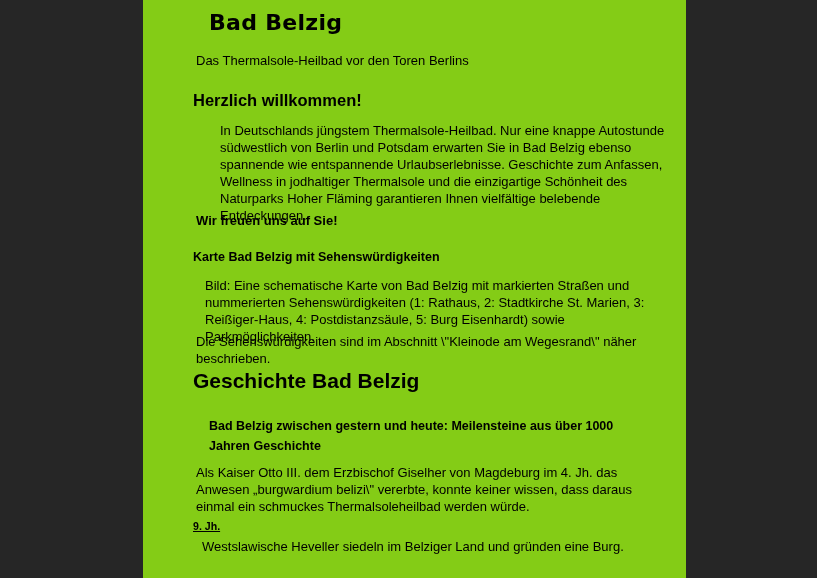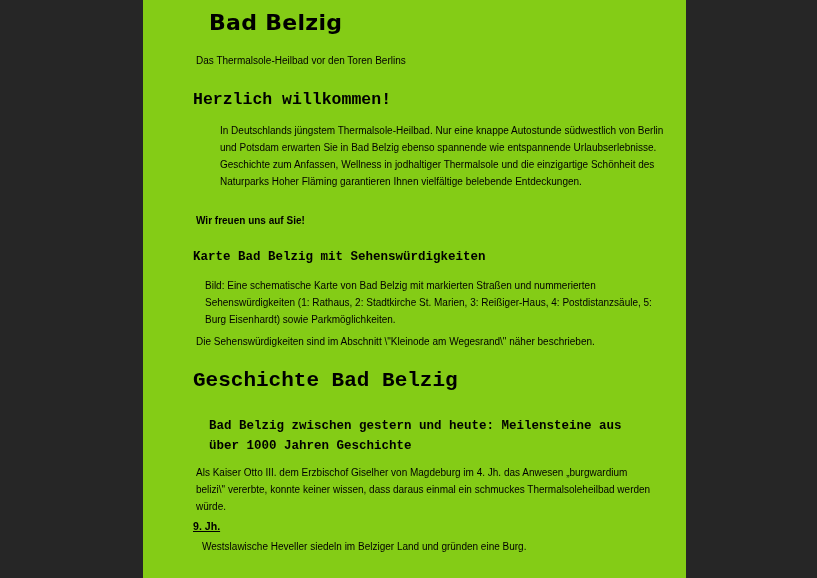--- a/index.html
+++ b/index.html
@@ -26,25 +26,25 @@
       top: 8px;
       margin: 0;
       font-family: "DejaVu Sans", sans-serif;
       font-weight: bold;
       font-size: 22px;
       line-height: 30px;
       letter-spacing: 0.3px;
     }
     .sans {
       font-family: "Liberation Sans", sans-serif;
-      font-size: 10px;
+      font-size: 13px;
       line-height: 17px;
     }
     .serif-h {
-      font-family: Liberation Mono, monospace;
+      font-family: Liberation Sans, sans-serif;
       font-weight: bold;
       margin: 0;
     }
     .abs { position: absolute; }
     .tagline { left: 53px; top: 52px; }
     .h-welcome { left: 50px; top: 89px; font-size: 16.5px; line-height: 22px; }
     .welcome-text { left: 53px; top: 122px; width: 460px; margin-left: 24px; }
     .welcome-sub { left: 53px; top: 212px; font-weight: bold; }
     .h-map { left: 50px; top: 248px; font-size: 12.5px; line-height: 18px; }
     .map-text { left: 62px; top: 277px; width: 460px; }

